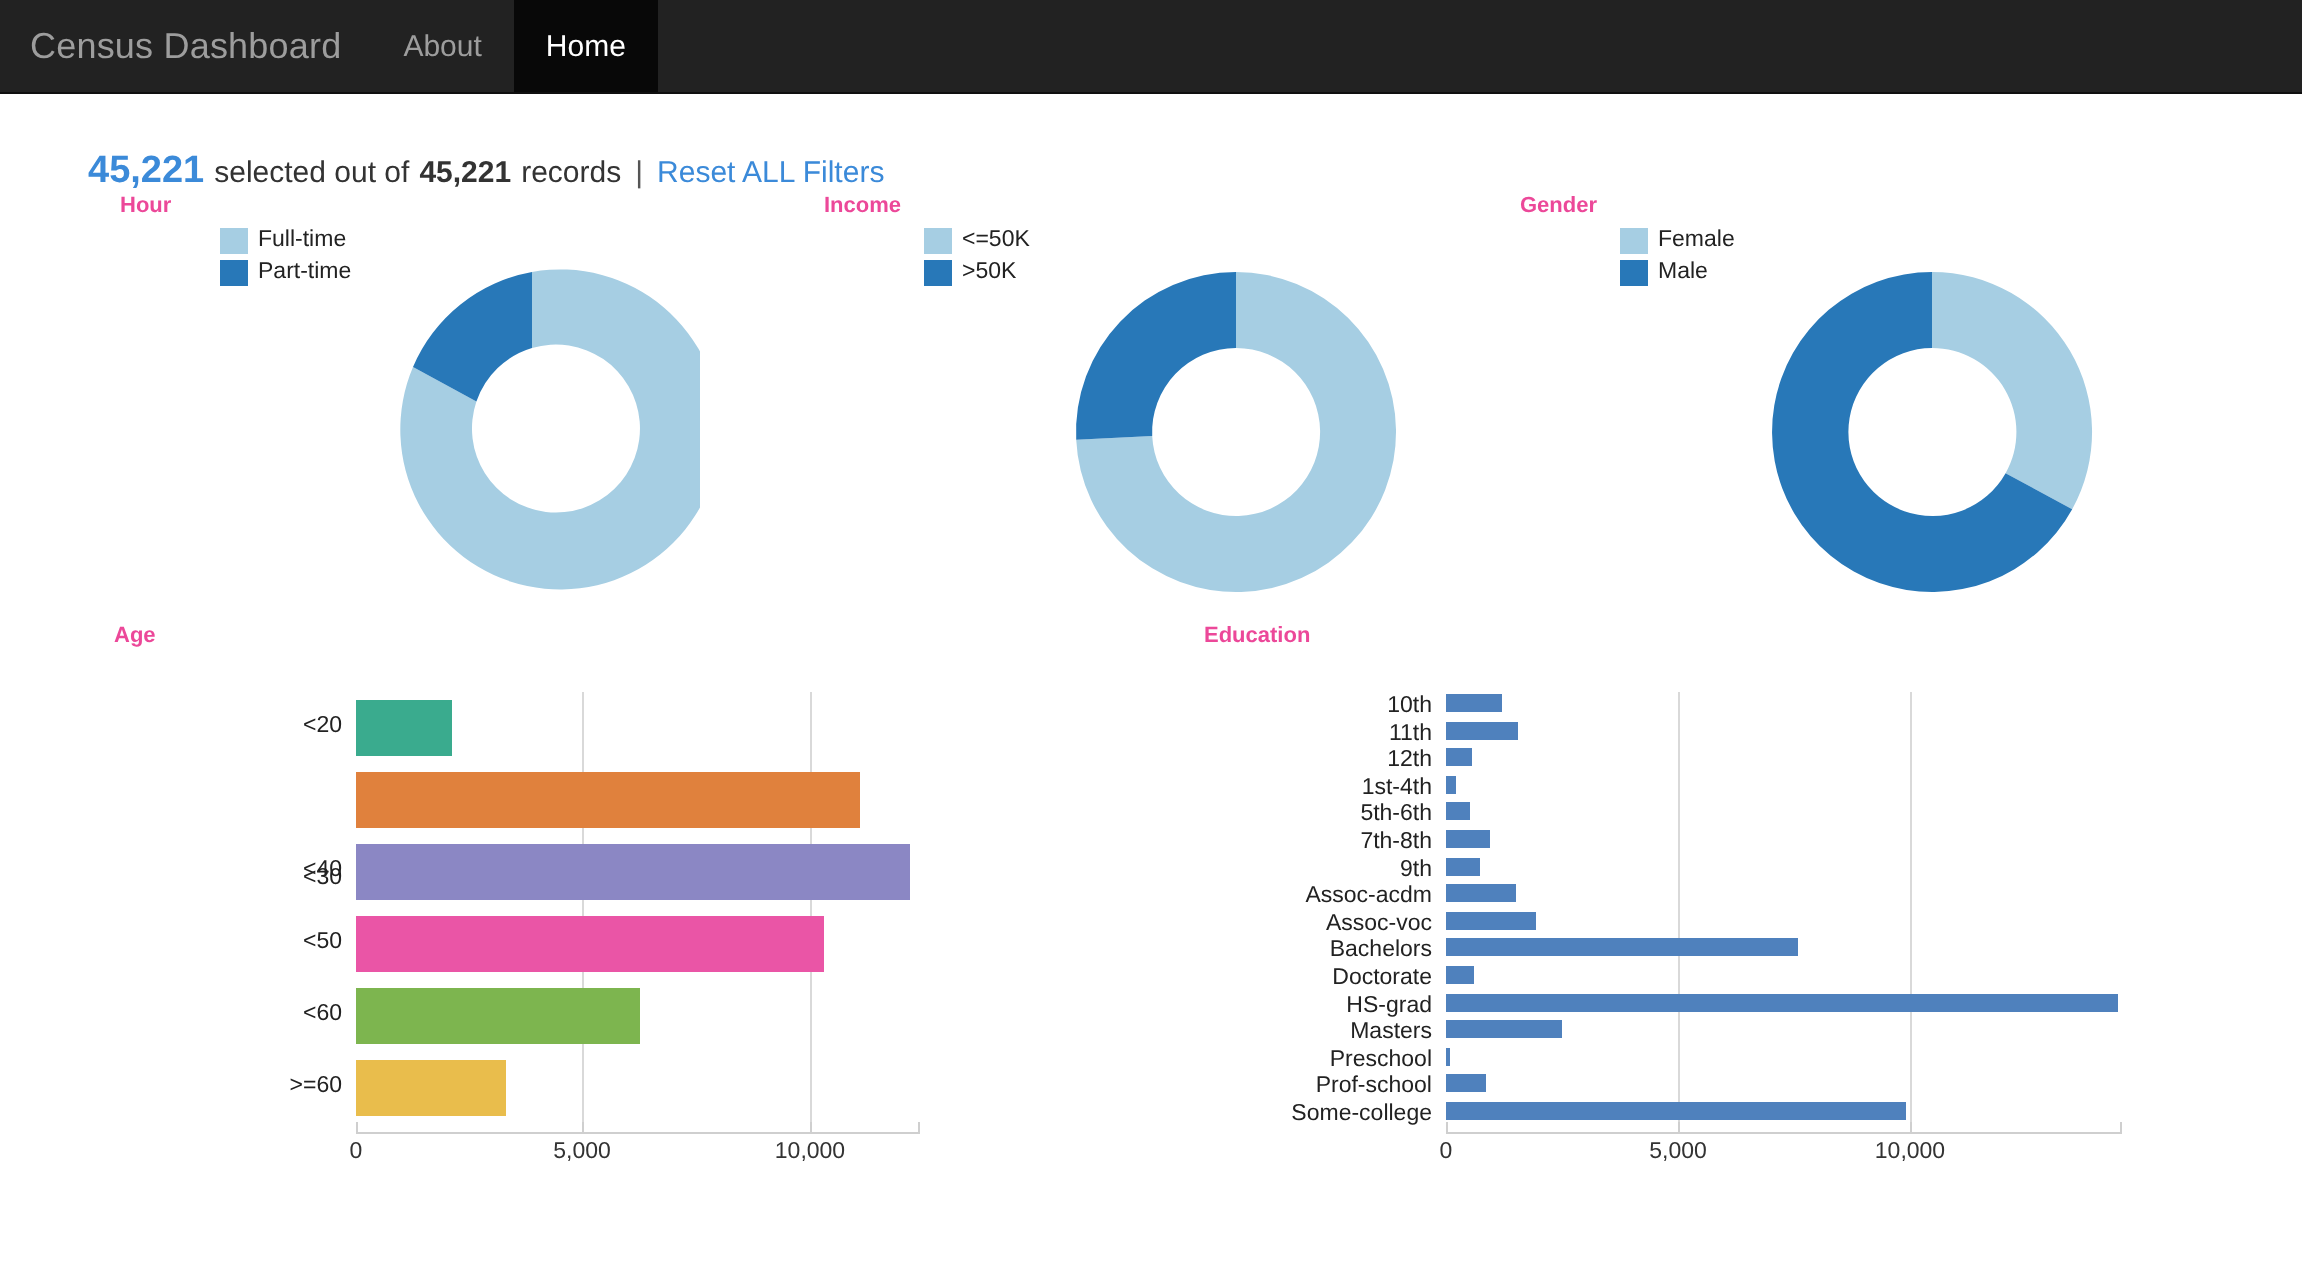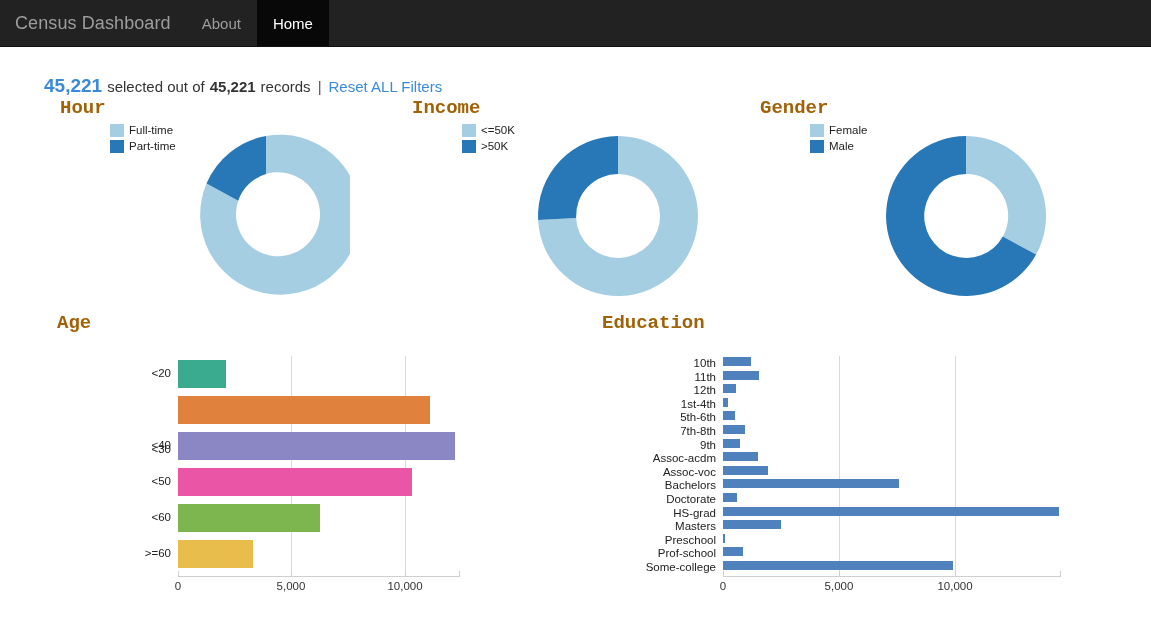--- a/index.html
+++ b/index.html
@@ -49,22 +49,22 @@
   .status-sep { color: #555; margin: 0 2px; }
   .reset-link { color: #3b8ad9; cursor: pointer; font-size: 15px; }
 
   
   .charts-row {
     position: relative;
     height: 215px;
   }
   .chart-block { position: absolute; top: 0; }
   .chart-title {
-    font-size: 19px; font-weight: bold; color: #a16207;
-    font-family: Liberation Mono, monospace;
+    font-size: 11px; font-weight: bold; color: #ec4899;
+    font-family: Liberation Sans, sans-serif;
   }
 
   
   .legend { margin-top: 5px; }
   .legend-row {
     display: flex; align-items: flex-start;
     gap: 5px; height: 15px; margin-bottom: 1px;
     cursor: pointer;
   }
   .legend-swatch { width: 14px; height: 13px; display: block; }

